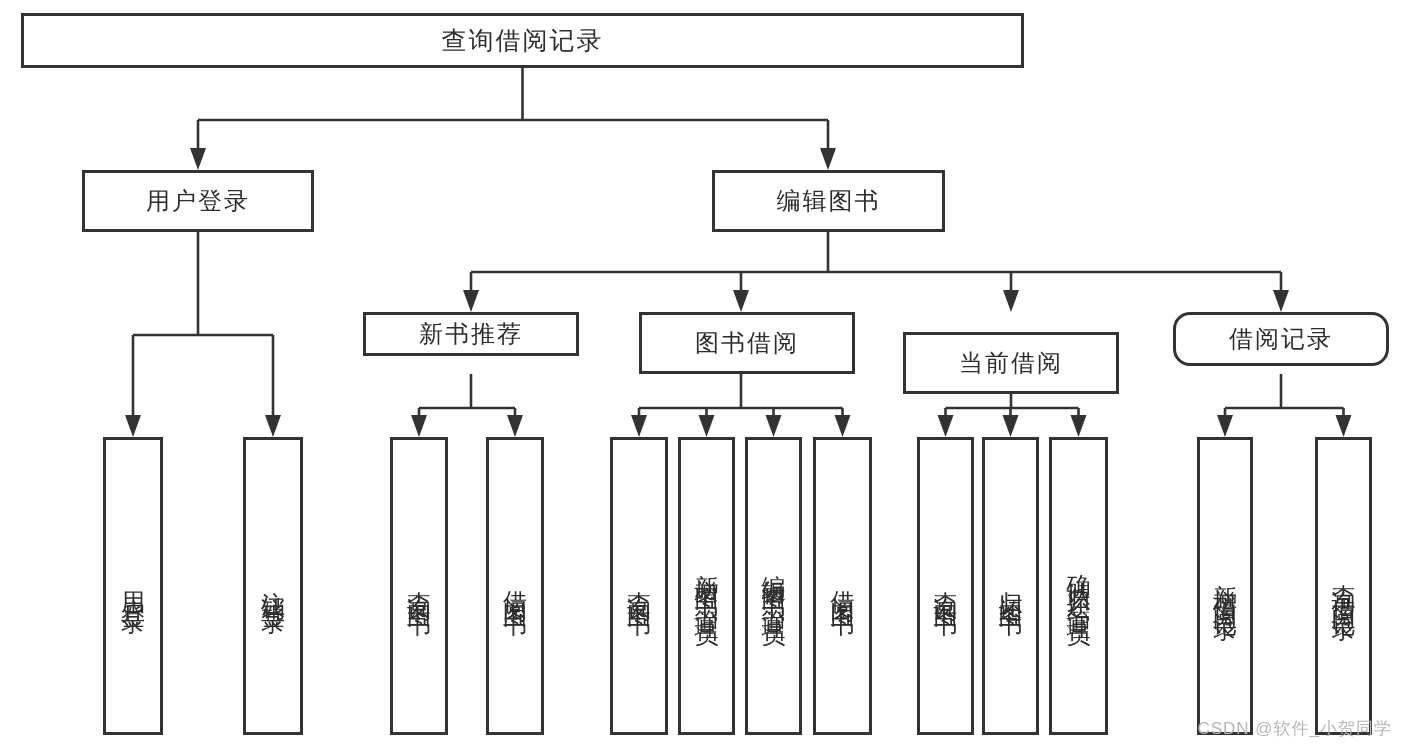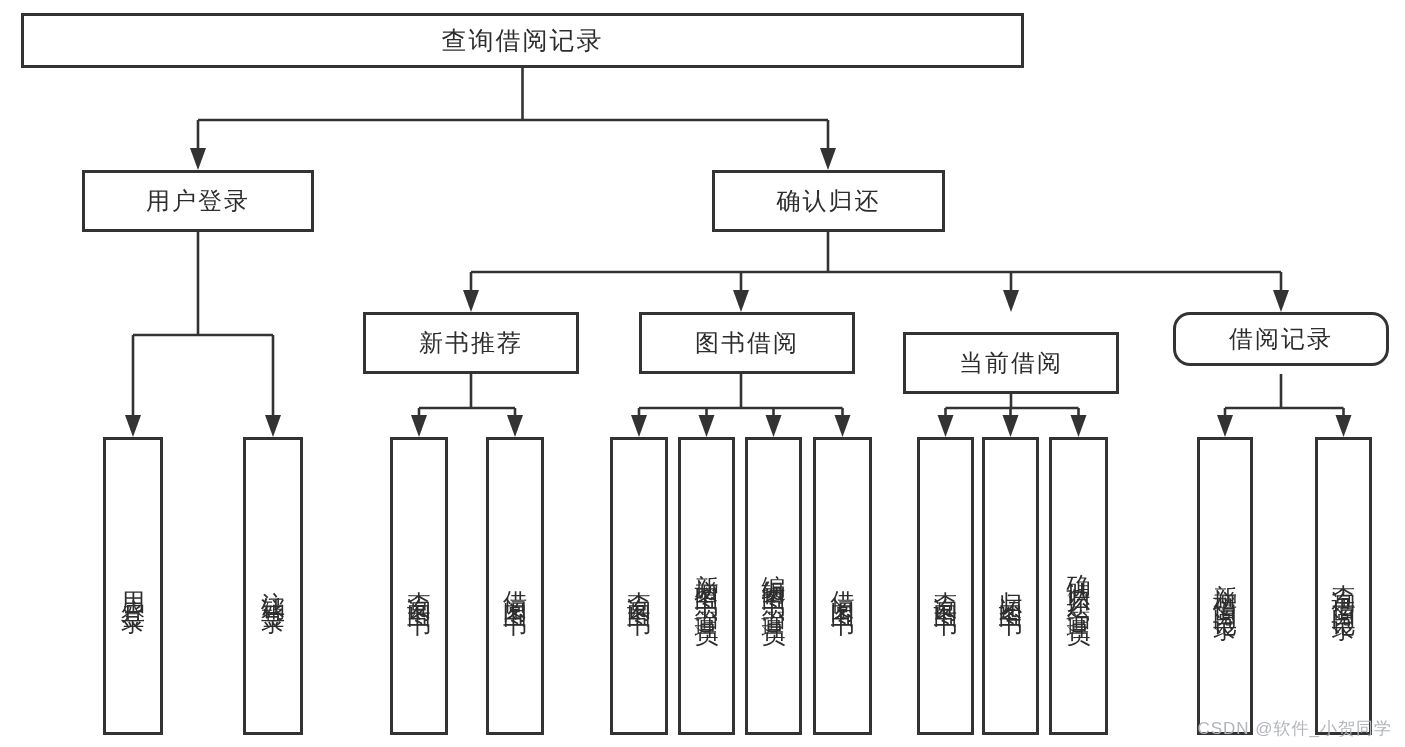--- a/index.html
+++ b/index.html
@@ -116,24 +116,24 @@
     </svg>
 
   <div class="box root" style="left:21px; top:13px; width:1003px; height:55px;">
     <span class="hlabel">查询借阅记录</span>
   </div>
 
   <div class="box" style="left:82px; top:170px; width:232px; height:62px;">
     <span class="hlabel">用户登录</span>
   </div>
   <div class="box" style="left:712px; top:170px; width:233px; height:62px;">
-    <span class="hlabel">确认归还</span>
+    <span class="hlabel">编辑图书</span>
   </div>
 
-  <div class="box" style="left:363px; top:312px; width:216px; height:62px;">
+  <div class="box" style="left:363px; top:312px; width:216px; height:44px;">
     <span class="hlabel">新书推荐</span>
   </div>
   <div class="box" style="left:639px; top:312px; width:216px; height:62px;">
     <span class="hlabel">图书借阅</span>
   </div>
   <div class="box" style="left:903px; top:312px; width:216px; height:62px;margin-top:20px;">
     <span class="hlabel">当前借阅</span>
   </div>
   <div class="box" style="left:1173px; top:312px; width:216px; height:54px;border-radius:17px;">
     <span class="hlabel">借阅记录</span>

